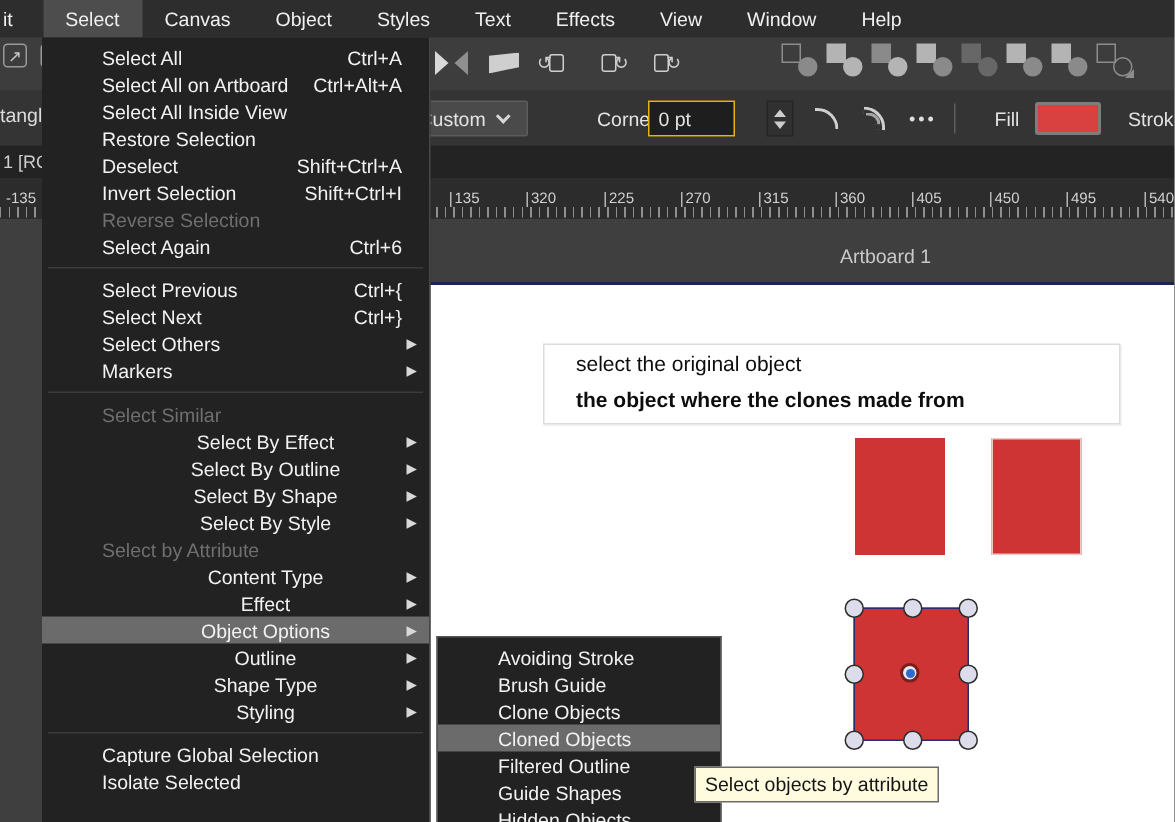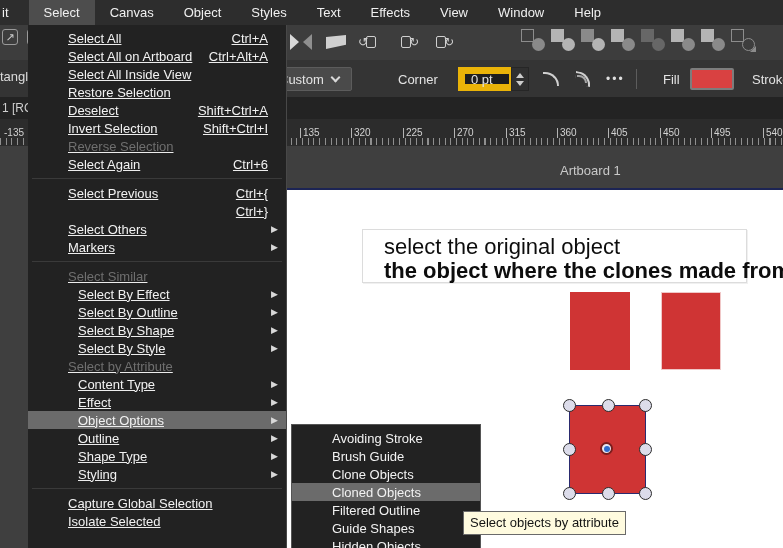--- a/index.html
+++ b/index.html
@@ -46,21 +46,21 @@
   .pico { width:16px; height:16px; border:1.5px solid #9a9a9a; border-radius:3px;
     color:#c9c9c9; font-size:11px; display:flex; align-items:center; justify-content:center; }
 
   
   .ctx-el { position:absolute; top:7px; height:24px; display:flex; align-items:center; font-size:13px; color:#e3e3e3; }
   .preset { left:228px; width:124px; background:#4a4a4a; border:1px solid #5c5c5c; border-radius:2px; }
   .preset .plabel { position:absolute; left:50px; }
   .chev { position:absolute; right:12px; top:6px; width:7px; height:7px;
     border-right:2px solid #d8d8d8; border-bottom:2px solid #d8d8d8; transform:rotate(45deg); }
   .cornerlbl { left:398px; }
-  .cornerval { left:432px; width:58px; background:#1e1e1e; padding-left:6px; border:7px solid #eab308;margin-left:26px; }
+  .cornerval { left:432px; width:58px; background:#1e1e1e; padding-left:6px; border:1px solid #eab308; }
   .stepper { left:511px; width:18px; background:#303030; flex-direction:column; justify-content:center; gap:3px; border:1px solid #262626; }
   .stepper .up { width:0; height:0; border:4px solid transparent; border-bottom:5px solid #cdcdcd; margin-top:-2px;}
   .stepper .dn { width:0; height:0; border:4px solid transparent; border-top:5px solid #cdcdcd; margin-bottom:-2px;}
   .curve1 { left:543px; width:22px; }
   .curve1 .c { width:16px; height:14px; border-top:2.5px solid #d0d0d0; border-right:2.5px solid #d0d0d0; border-top-right-radius:14px; }
   .curve2 { left:575px; width:22px; }
   .curve2 .c { width:16px; height:14px; border-top:2.5px solid #d0d0d0; border-right:2.5px solid #d0d0d0; border-top-right-radius:16px; transform:rotate(8deg); }
   .curve2 .c2 { position:absolute; left:2px; top:8px; width:10px; height:8px; border-top:2px solid #a5a5a5; border-right:2px solid #a5a5a5; border-top-right-radius:9px; }
   .moredots { left:606px; color:#dedede; letter-spacing:2px; font-size:12px; }
   .vdiv { left:636px; top:9px; width:1px; height:20px; background:#5d5d5d; position:absolute; }
@@ -77,37 +77,37 @@
     background:repeating-linear-gradient(90deg,#8f8f8f 0 1px,transparent 1px 5.7px); }
   .rnum { position:absolute; top:9px; font-size:10px; color:#d2d2d2; border-left:1px solid #b5b5b5; padding-left:2px; line-height:10px; }
   .rnum.first { left:2px; border-left:none; }
 
   
   .artboard-label { position:absolute; left:560px; top:17px; font-size:13px; color:#c9c9c9; }
   .artboard { position:absolute; left:150px; top:42px; right:0; bottom:0;
     background:#ffffff; border-top:2px solid #1c2454; }
   .noteback { position:absolute; left:212px; top:39px; width:385px; height:54px;
     background:#fff; border:1px solid #dcdcdc; box-shadow:1px 1px 0 rgba(0,0,0,.06); }
-  .noteback .ln { position:absolute; left:21px; font-size:22px; color:#0d0d0d; white-space:nowrap; }
+  .noteback .ln { position:absolute; left:21px; font-size:14px; color:#0d0d0d; white-space:nowrap; }
   .noteback .l1 { top:4px; } .noteback .l2 { top:28px;font-weight:bold; }
   .redrect { position:absolute; width:60px; height:78px; top:102px; }
   .redrect.a { left:420px; }
   .redrect.b { left:511px; border:1px solid #f0c8c8; }
   .selrect { position:absolute; left:419px; top:215px; width:77px; height:89px; border:1px solid #2a2a6e; }
   .handle { position:absolute; width:13px; height:13px; border-radius:50%;
     background:#dcdcea; border:1.5px solid #2c2c2c; }
   .chandle { position:absolute; left:50%; top:50%; width:13px; height:13px; margin:-7.5px 0 0 -7.5px;
     border-radius:50%; border:2.5px solid #7a1d1d; background:#e8e8f2; display:flex; align-items:center; justify-content:center; }
   .chandle .dot { width:6px; height:6px; border-radius:50%; background:#2f6bcc; }
 
   
   .menu { position:absolute; left:28px; top:25px; width:259px; height:523px;
-    background:#222222; border-right:1px solid #484848; z-index:50; padding-top:4px; font-size:13px; overflow:hidden;text-decoration:underline; }
+    background:#222222; border-right:1px solid #484848; z-index:50; padding-top:4px; font-size:13px; overflow:hidden; }
   .mi { height:18px; display:flex; align-items:center; padding:0 10px 0 40px; color:#f2f2f2; position:relative; }
-  .mi.indent { padding-left:50px; }
+  .mi.indent { padding-left:50px;text-align:center; }
   .mi .lab { flex:1 1 auto; white-space:nowrap; }
   .mi .sc { margin-left:auto; padding-right:8px; }
   .mi .arr { position:absolute; right:8px; font-size:9px; color:#d8d8d8; }
   .mi.disabled { color:#6f6f6f; }
   .mi.hl { background:#6b6b6b; }
   .msep { height:11px; position:relative; }
   .msep::after { content:""; position:absolute; left:4px; right:4px; top:5px; height:1px; background:#3a3a3a; }
 
   
   .submenu { position:absolute; left:291px; top:424px; width:190px; height:124px;
@@ -305,20 +305,21 @@
   <div class="mi">
       <span class="lab">Select Again</span>
       <span class="sc">Ctrl+6</span>
     </div>
   <div class="msep"></div>
   <div class="mi">
       <span class="lab">Select Previous</span>
       <span class="sc">Ctrl+{</span>
     </div>
   <div class="mi">
+      <span class="lab">Select Next</span>
       <span class="sc">Ctrl+}</span>
     </div>
   <div class="mi">
       <span class="lab">Select Others</span>
       <span class="arr">▶</span>
     </div>
   <div class="mi">
       <span class="lab">Markers</span>
       <span class="arr">▶</span>
     </div>

